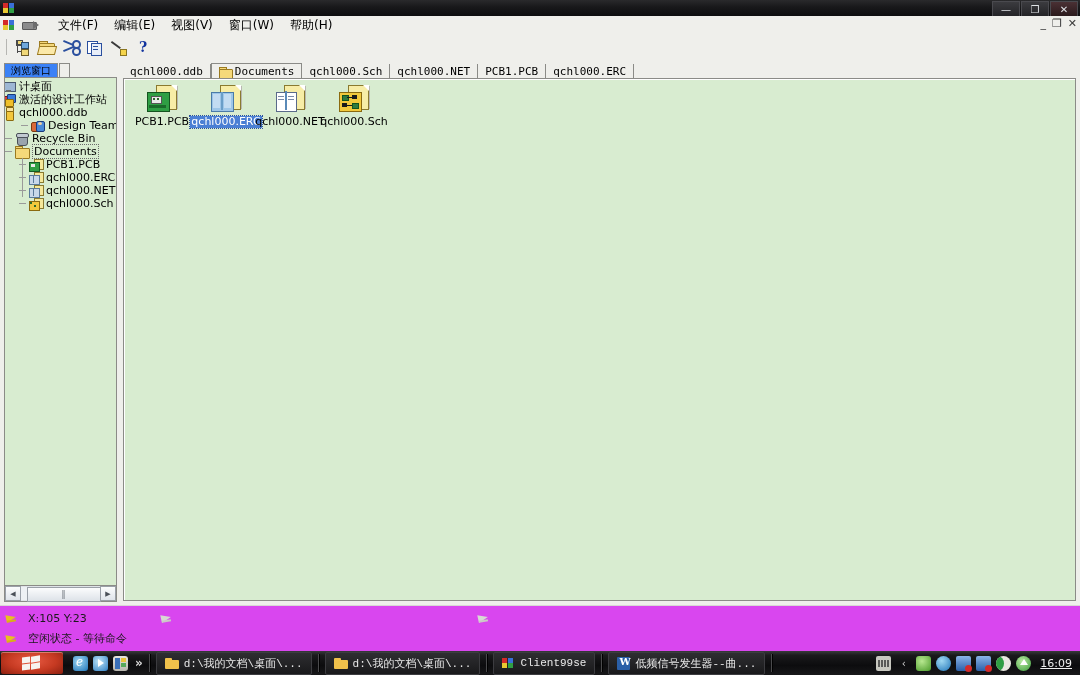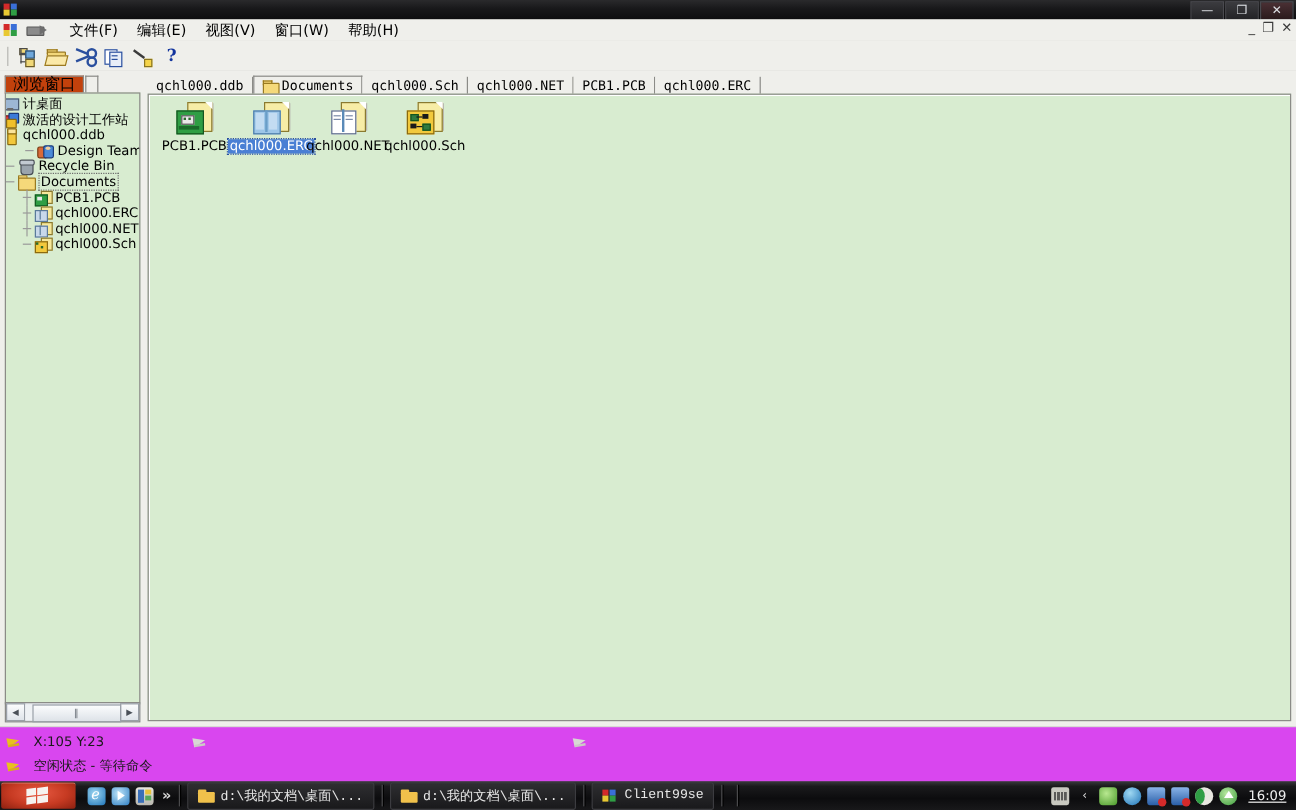--- a/index.html
+++ b/index.html
@@ -106,23 +106,23 @@
     position:absolute;left:0;top:59px;width:1080px;height:546px;
     background:#efefeb;
   }
 
   
   .sidebar{
     position:absolute;left:4px;top:4px;width:113px;height:538px;
   }
   .panel-tabs{position:absolute;left:0;top:0;height:15px;display:flex;align-items:flex-end;}
   .panel-tab{
-    height:14px;padding:0 6px;background:#c2410c;
+    height:14px;padding:0 6px;background:#3b82f6;
     border:1px solid #8b8b87;border-bottom:none;
-    font-size:13px;line-height:13px;color:#000;
+    font-size:10px;line-height:13px;color:#000;
     font-family:"DejaVu Sans","Liberation Sans",sans-serif;white-space:nowrap;
   }
   .panel-tab-pad{width:9px;height:14px;border:1px solid #8b8b87;border-bottom:none;background:#efefeb;margin-left:1px;}
   .tree-box{
     position:absolute;left:0;top:14px;width:111px;height:508px;
     background:#d8ecd0;border:1px solid #8b8b87;
     border-top-color:#8b8b87;overflow:hidden;
   }
   .tree{position:absolute;left:-5px;top:2px;width:130px;}
   .tnode{height:13px;display:flex;align-items:center;white-space:nowrap;position:relative;}
@@ -689,20 +689,24 @@
     <div class="task-btn">
       <span class="tb-app">
         <i class="ta-a"></i>
           <i class="ta-b"></i>
           <i class="ta-c"></i>
           <i class="ta-d"></i>
       </span>
       <span>Client99se</span>
     </div>
     <div class="tb-sepv"></div>
+    <div class="task-btn">
+      <span class="tb-word"></span>
+      <span>低频信号发生器--曲...</span>
+    </div>
     <div class="tb-sepv"></div>
 
     <div class="tray">
       <span class="tray-ico tr-kbd"></span>
       <span class="tray-ico tr-arrow">‹</span>
       <span class="tray-ico tr-green"></span>
       <span class="tray-ico tr-globe"></span>
       <span class="tray-ico tr-net1"></span>
       <span class="tray-ico tr-net2"></span>
       <span class="tray-ico tr-cres"></span>

